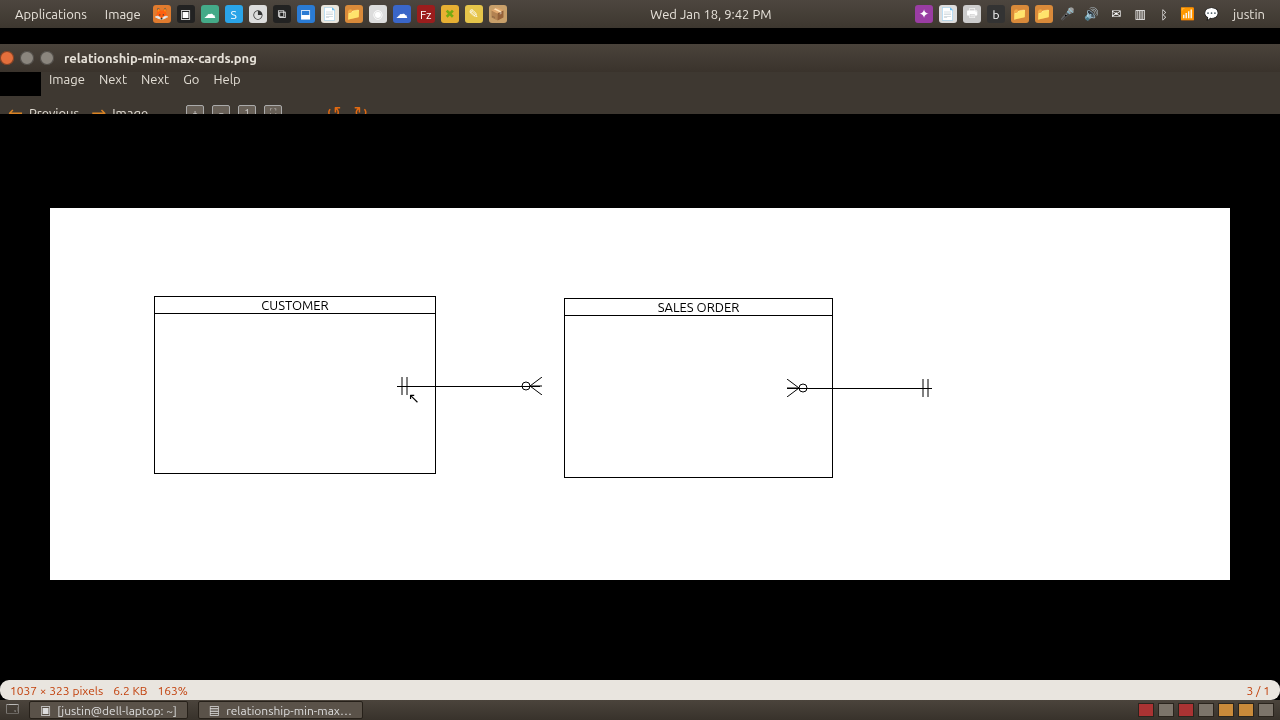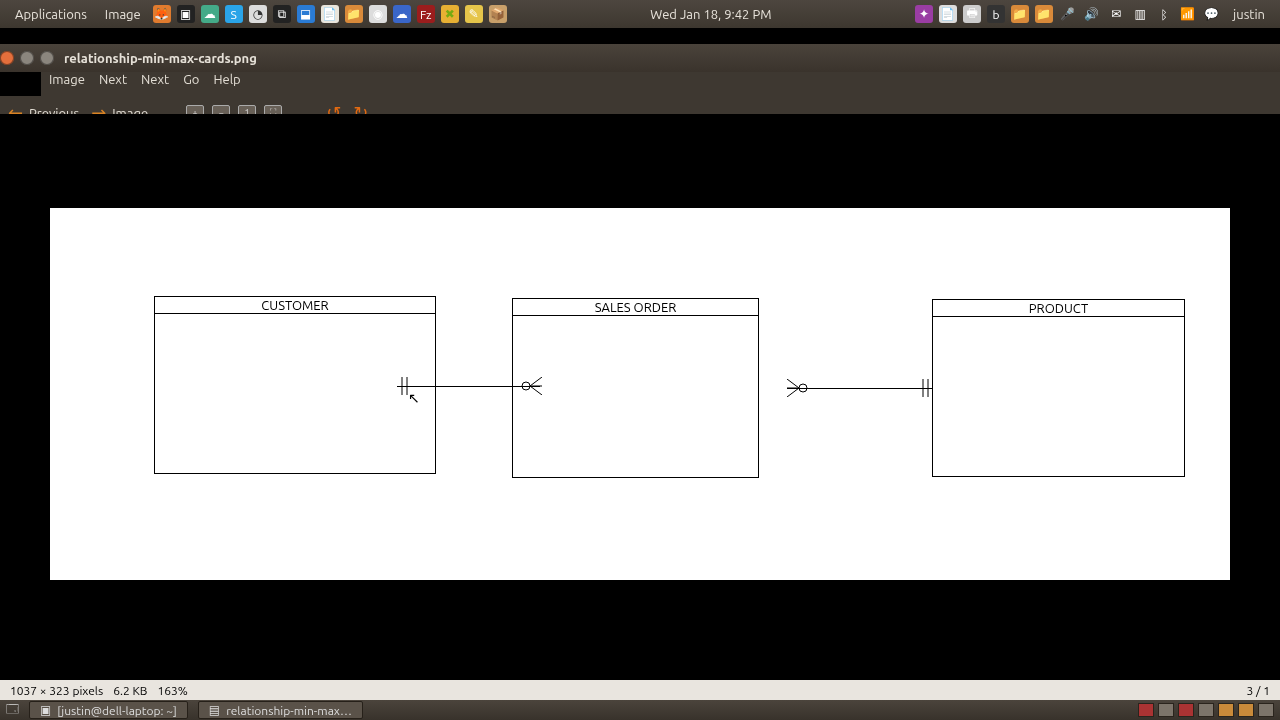--- a/index.html
+++ b/index.html
@@ -30,30 +30,30 @@
   .tb-square { width:18px; height:16px; border:1px solid #aaa; border-radius:2px; background:#686057; display:flex; align-items:center; justify-content:center; font-size:9px; color:#ddd; }
   .tb-rot { font-size:18px; color:#e26a12; }
   .tb-group { display:flex; gap:8px; }
 
   
   .canvas-area { position:absolute; left:0; top:114px; right:0; bottom:40px; background:#000; }
   .page { position:absolute; left:50px; top:94px; width:1180px; height:372px; background:#fff; }
   .entity { position:absolute; border:1px solid #000; background:#fff; }
   .entity .hdr { border-bottom:1px solid #000; text-align:center; font-size:13px; color:#000; padding:1px 0; }
   #e1 { left:104px; top:88px; width:282px; height:178px; }
-  #e2 { left:462px; top:90px; width:247px; height:180px; }
+  #e2 { left:514px; top:90px; width:269px; height:180px; }
   #e3 { left:882px; top:91px; width:253px; height:178px; }
   .conn-line { position:absolute; height:1px; background:#000; }
   #c1 { left:347px; top:178px; width:143px; }
   #c2 { left:737px; top:180px; width:145px; }
   
   .cursor { position:absolute; left:358px; top:182px; font-size:14px; color:#000; }
 
   
-  .status-bar { position:absolute; left:0; bottom:20px; right:0; height:20px; background:#e9e5df; color:#000000; display:flex; align-items:center; padding:0 10px; font-size:12px; }
+  .status-bar { position:absolute; left:0; bottom:20px; right:0; height:20px; background:#e9e5df; color:#c2410c; display:flex; align-items:center; padding:0 10px; font-size:12px;border-radius:9px; }
   .status-bar .right { margin-left:auto; }
 
   
   .bottom-panel { position:absolute; left:0; bottom:0; right:0; height:20px; background:linear-gradient(#4b443c,#38322b); display:flex; align-items:center; gap:10px; padding:0 6px; color:#ddd; font-size:12px; }
   .task-btn { background:#5a5249; border:1px solid #262019; padding:1px 10px; border-radius:2px; display:flex; align-items:center; gap:6px; }
   .bp-right { margin-left:auto; display:flex; gap:4px; }
   .bp-sq { width:16px; height:14px; background:#7c746a; border:1px solid #2a241d; }
 
   svg.marker { position:absolute; }
 </style>
@@ -136,23 +136,20 @@
 </div>
 
 <div class="canvas-area">
   <div class="page">
     <div id="e1" class="entity">
       <div class="hdr">CUSTOMER</div>
     </div>
     <div id="e2" class="entity">
       <div class="hdr">SALES ORDER</div>
     </div>
-    <div id="e3" class="entity">
-      <div class="hdr">PRODUCT</div>
-    </div>
 
     <div id="c1" class="conn-line"></div>
     <div id="c2" class="conn-line"></div>
 
     <svg class="marker" style="left:347px; top:169px;" width="16" height="18">
       <line x1="5" y1="0" x2="5" y2="18" stroke="#000"></line>
       <line x1="10" y1="0" x2="10" y2="18" stroke="#000"></line>
     </svg>
 
     <svg class="marker" style="left:470px; top:169px;" width="22" height="18">

